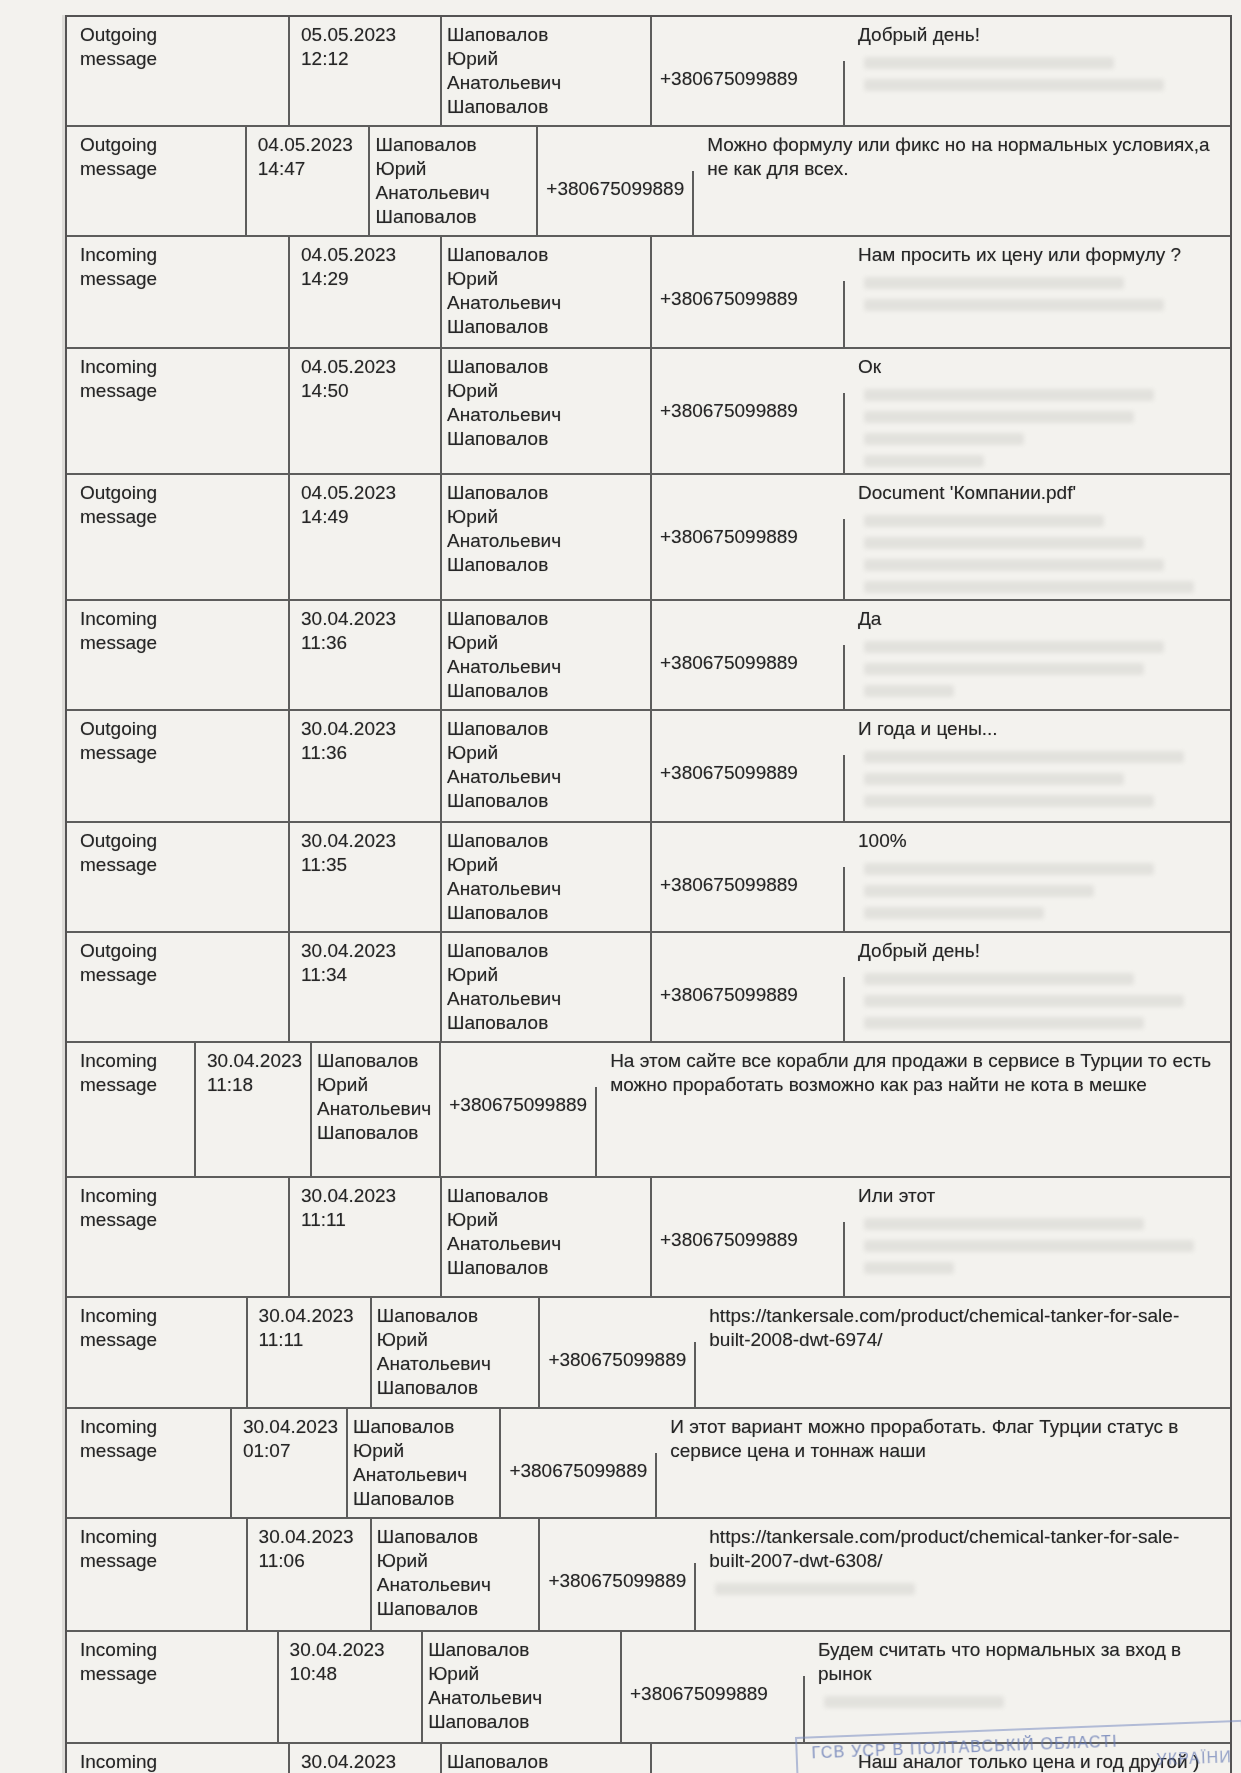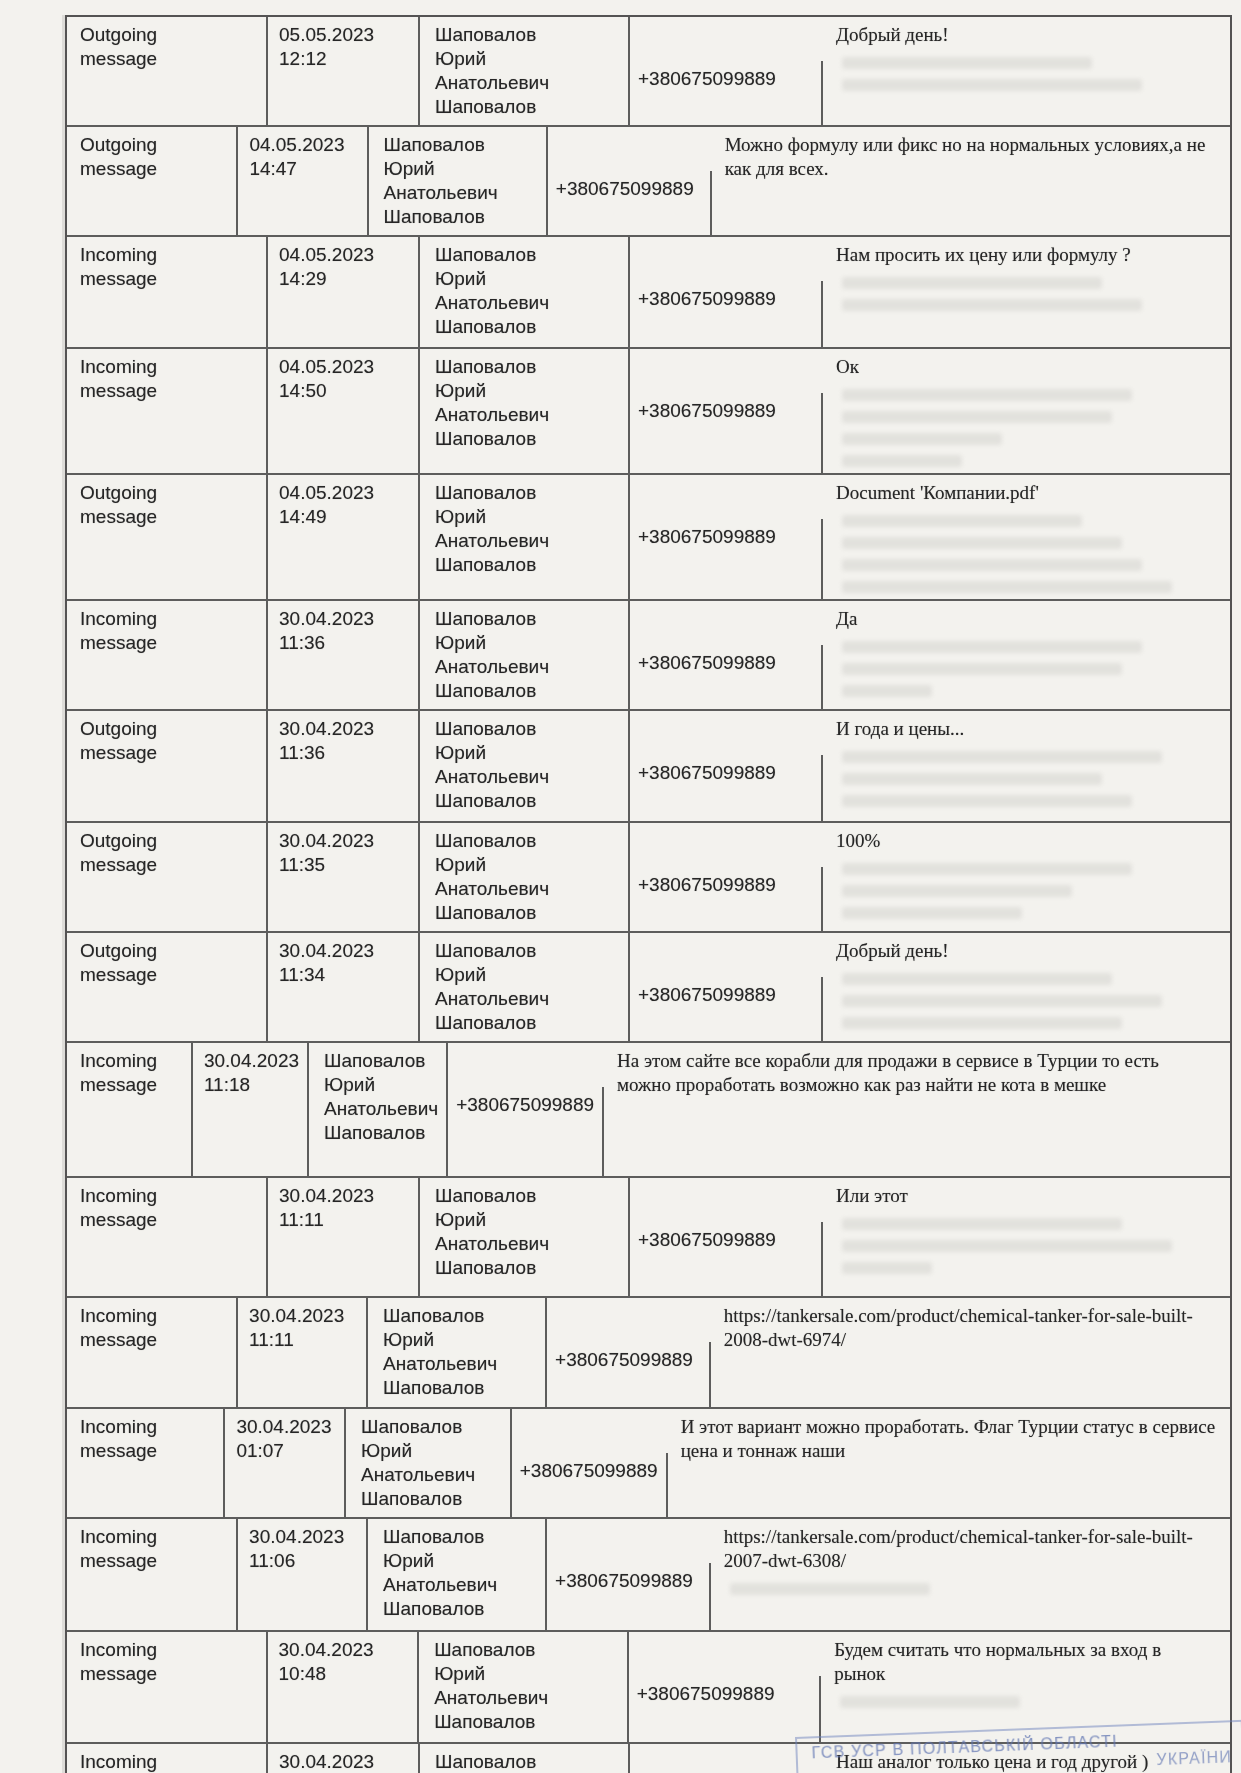--- a/index.html
+++ b/index.html
@@ -46,25 +46,25 @@
   .row:nth-child(15) { min-height: 110px; }
   .row:nth-child(16) { min-height: 110px; }
   .cell {
     box-sizing: border-box;
     padding: 6px 8px 6px 13px;
     font-size: 19px;
     line-height: 24px;
     color: #262626;
     text-shadow: 0 0 1px rgba(30,30,30,.35);
   }
-  .c-dir   { width: 201px; border-right: 2px solid rgba(55,55,55,.8); }
+  .c-dir   { width: 223px; border-right: 2px solid rgba(55,55,55,.8); }
   .c-dt    { width: 152px; border-right: 2px solid rgba(55,55,55,.8); padding-left: 11px; }
-  .c-name  { width: 210px; border-right: 2px solid rgba(55,55,55,.8); padding-left: 15px; }
+  .c-name  { width: 210px; border-right: 2px solid rgba(55,55,55,.8); padding-left: 5px; }
   .c-phone { width: 193px; border-right: 2px solid rgba(55,55,55,.8); padding-left: 8px; margin-top: 44px;  }
-  .c-msg   { flex: 1 1 auto; padding-right: 14px; font-family: Liberation Serif, serif; }
+  .c-msg   { flex: 1 1 auto; padding-right: 14px; }
   .dir-text  { max-width: 115px; }
   .name-text { max-width: 128px; }
   .msg-text  { overflow-wrap: anywhere; }
   
   .ghost-line {
     height: 12px;
     margin: 10px 4px 0 6px;
     border-radius: 3px;
     background: #8d8d87;
     opacity: .16;

